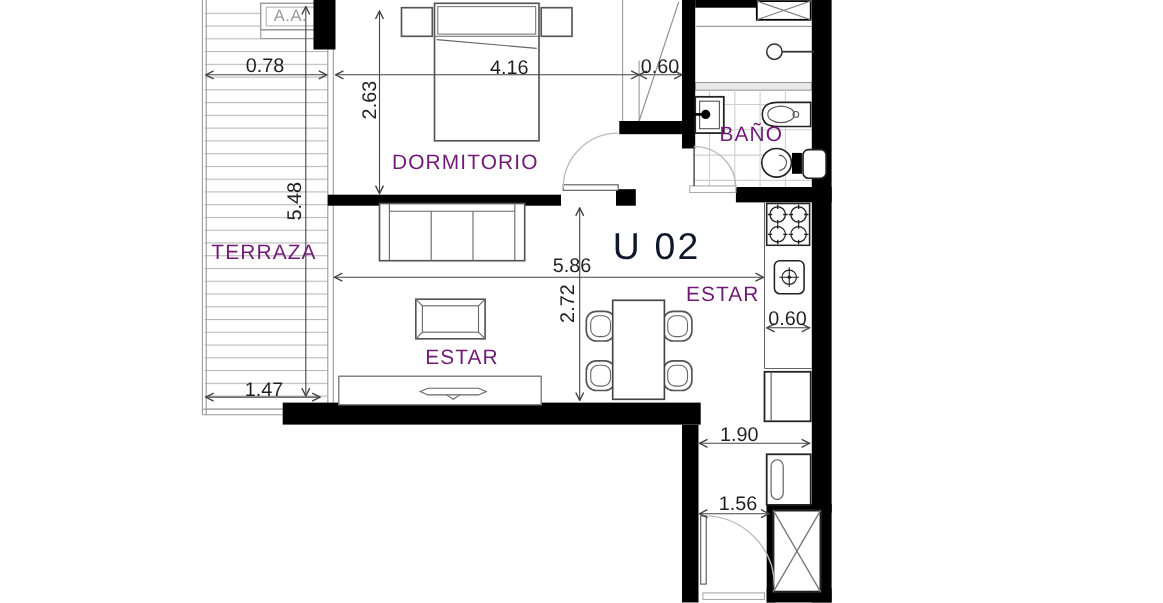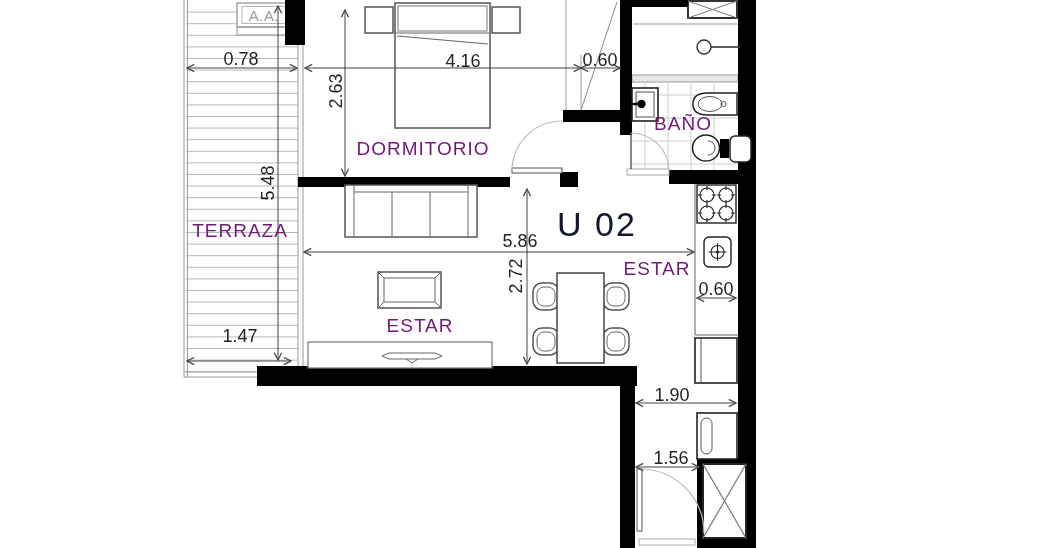--- a/index.html
+++ b/index.html
@@ -237,21 +237,21 @@
     <path d="M636 403 H 736" class="dline" marker-start="url(#as)" marker-end="url(#ae)"></path>
     <path d="M636 467 H 699" class="dline" marker-start="url(#as)" marker-end="url(#ae)"></path>
   </g>
 </svg>
 
 <div class="lbl dim" style="left:241px;top:59px">0.78</div>
 <div class="lbl dim" style="left:463px;top:61px">4.16</div>
 <div class="lbl dim" style="left:600px;top:60px">0.60</div>
 <div class="lbl dim rot" style="left:336px;top:91px">2.63</div>
 <div class="lbl dim rot" style="left:268px;top:183px">5.48</div>
-<div class="lbl dim" style="left:240px;top:336px">1.47</div>
+<div class="lbl dim" style="left:240px;top:354px">1.47</div>
 <div class="lbl dim" style="left:520px;top:241px">5.86</div>
 <div class="lbl dim rot" style="left:516px;top:276px">2.72</div>
 <div class="lbl dim" style="left:716px;top:289px">0.60</div>
 <div class="lbl dim" style="left:672px;top:395px">1.90</div>
 <div class="lbl dim" style="left:671px;top:458px">1.56</div>
 
 <div class="lbl room" style="left:240px;top:230px">TERRAZA</div>
 <div class="lbl room" style="left:423px;top:148px">DORMITORIO</div>
 <div class="lbl room" style="left:683px;top:123px">BAÑO</div>
 <div class="lbl room" style="left:420px;top:325px">ESTAR</div>

